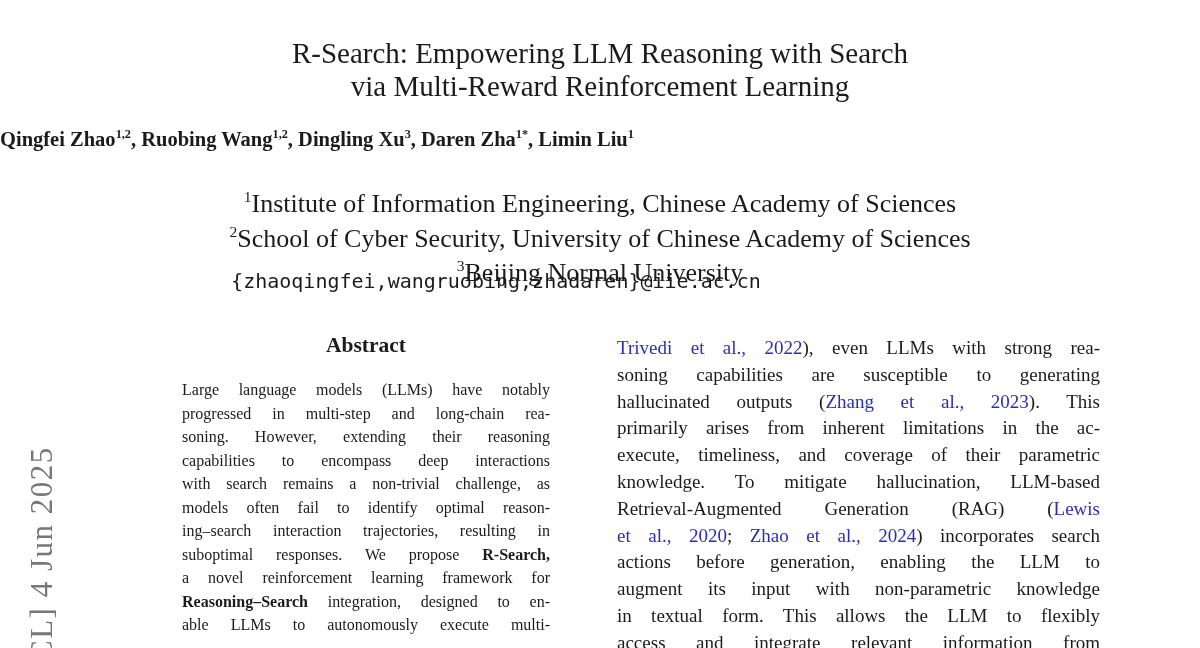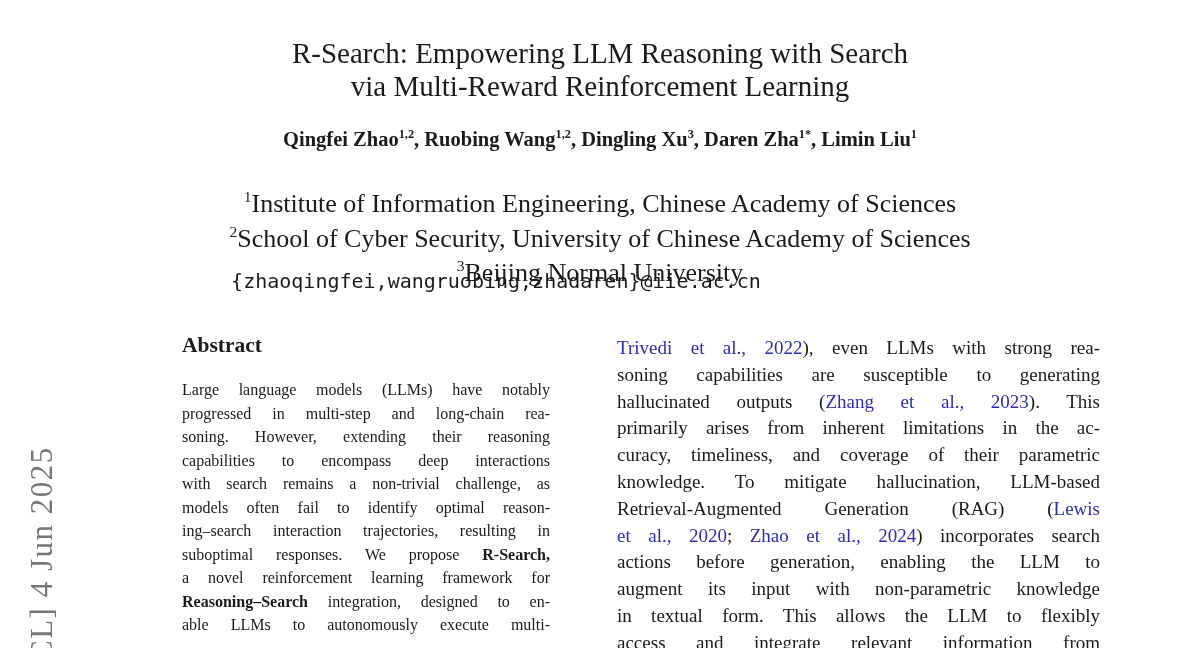--- a/index.html
+++ b/index.html
@@ -10,30 +10,30 @@
   
   .stamp{
     position:absolute;left:24px;top:661px;
     transform:rotate(-90deg);transform-origin:0 0;
     font-family:"Liberation Serif",serif;
     font-size:31px;letter-spacing:1.5px;line-height:36px;
     color:var(--stamp,#777);white-space:nowrap;
   }
   .title{position:absolute;left:0;top:37px;width:1200px;text-align:center;
          font-weight:400;font-size:29px;line-height:33px;}
-  .authors{position:absolute;left:0;top:119px;width:1200px;text-align:center;
+  .authors{position:absolute;left:0;top:119px;width:1200px;
            font-weight:700;font-size:20.5px;line-height:30px;}
   .authors sup{font-size:60%;font-weight:700;}
   .affils{position:absolute;left:0;top:183px;width:1200px;text-align:center;
           font-size:26px;line-height:28px;}
   .affils sup{font-size:60%;}
   .email{position:absolute;left:0;top:267px;width:992px;text-align:center;
          font-family:"DejaVu Sans Mono",monospace;font-size:20px;line-height:28px;}
   
-  .abs-head{position:absolute;left:182px;top:332px;width:368px;
+  .abs-head{position:absolute;left:182px;top:332px;width:368px;text-align:center;
             font-weight:700;font-size:21.5px;line-height:26px;}
   .abs-body{position:absolute;left:182px;top:378px;width:368px;
             font-size:16px;line-height:23.5px;}
   .col-right{position:absolute;left:617px;top:335px;width:483px;
              font-size:19px;line-height:26.8px;}
   .jline{text-align:justify;text-align-last:justify;white-space:normal;}
   .b{font-weight:700;}
   .lnk{color:var(--link,#2d2db4);}
 </style>
 </head>
@@ -72,21 +72,21 @@
       <div class="jline"><span>a novel reinforcement learning framework for</span></div>
       <div class="jline"><span class="b">Reasoning–Search</span><span> integration, designed to en-</span></div>
       <div class="jline"><span>able LLMs to autonomously execute multi-</span></div>
     </div>
 
   <div class="col-right">
       <div class="jline"><span class="lnk">Trivedi et al., 2022</span><span>), even LLMs with strong rea-</span></div>
       <div class="jline"><span>soning capabilities are susceptible to generating</span></div>
       <div class="jline"><span>hallucinated outputs (</span><span class="lnk">Zhang et al., 2023</span><span>). This</span></div>
       <div class="jline"><span>primarily arises from inherent limitations in the ac-</span></div>
-      <div class="jline"><span>curacy, timeliness, and coverage of their parametric</span></div>
+      <div class="jline"><span>execute, timeliness, and coverage of their parametric</span></div>
       <div class="jline"><span>knowledge. To mitigate hallucination, LLM-based</span></div>
       <div class="jline"><span>Retrieval-Augmented Generation (RAG) (</span><span class="lnk">Lewis</span></div>
       <div class="jline"><span class="lnk">et al., 2020</span><span>; </span><span class="lnk">Zhao et al., 2024</span><span>) incorporates search</span></div>
       <div class="jline"><span>actions before generation, enabling the LLM to</span></div>
       <div class="jline"><span>augment its input with non-parametric knowledge</span></div>
       <div class="jline"><span>in textual form. This allows the LLM to flexibly</span></div>
       <div class="jline"><span>access and integrate relevant information from</span></div>
     </div>
 
 </div>

